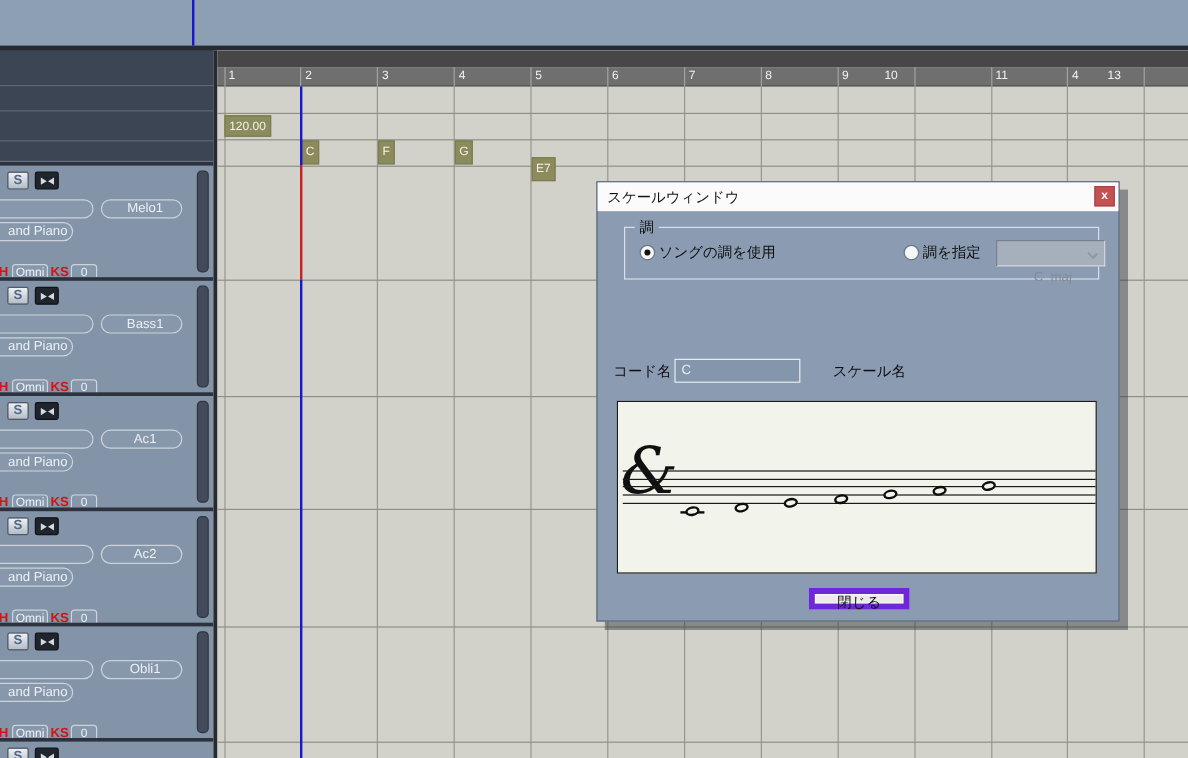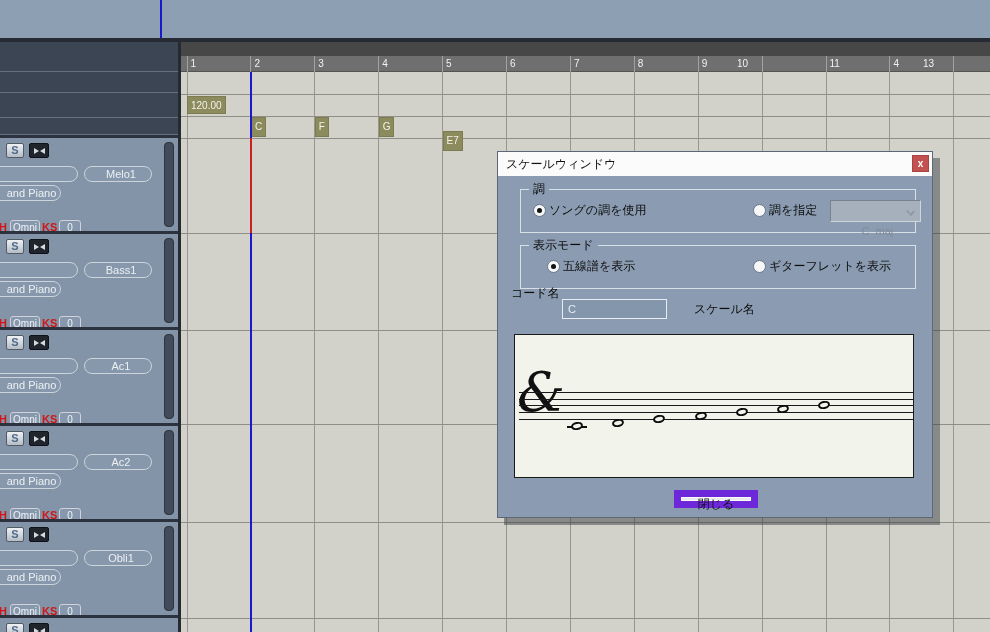--- a/index.html
+++ b/index.html
@@ -89,21 +89,21 @@
                  padding-left:6px; }
   .staff-panel { position:absolute; left:16px; top:182px; width:400px; height:144px; background:#f2f4ec;
                  border:1px solid #1a1a1a; }
   .staff-line { position:absolute; left:4px; width:394px; height:1px; background:#1a1a1a; }
   .clef { position:absolute; left:2px; top:26px; font-family:"DejaVu Serif",serif; font-style:italic;
           font-size:54px; color:#101010; }
   .note { position:absolute; width:12px; height:8px; border:2px solid #0d0d0d; border-radius:50%;
           background:#f2f4ec; transform:rotate(-12deg); }
   .ledger { position:absolute; width:20px; height:2px; background:#0d0d0d; }
   .close-btn { position:absolute; left:176px; top:338px; width:84px; height:18px; background:#ebebeb;
-               border:7px solid #6d28d9; box-shadow:inset 0 0 0 1px #fafafa; color:#111;
+               border:5px solid #6d28d9; box-shadow:inset 0 0 0 1px #fafafa; color:#111;
                font:12px/15px "Liberation Sans",sans-serif; text-align:center; padding:0; }
 </style>
 </head>
 <body>
 
 <div class="screen">
 
   <div class="top-header">
     <div class="header-playline" style="left:160px"></div>
   </div>
@@ -279,33 +279,22 @@
       <div class="radio-row" style="left:232px; top:13px">
         <span class="radio-circle"></span>
         <span class="radio-text">調を指定</span>
       </div>
       <div class="sel-disabled">
         <span>C  maj</span>
         <span class="chev gray"></span>
       </div>
     </div>
 
-    <div class="groupbox" style="top:93px">
-      <span class="group-label">表示モード</span>
-      <div class="radio-row" style="left:26px; top:13px">
-        <span class="radio-circle sel"></span>
-        <span class="radio-text">五線譜を表示</span>
-      </div>
-      <div class="radio-row" style="left:232px; top:13px">
-        <span class="radio-circle"></span>
-        <span class="radio-text">ギターフレットを表示</span>
-      </div>
-    </div>
-
-    <span class="dlg-field-label" style="left:13px; top:132px">コード名</span>
+
+    <span class="dlg-field-label" style="left:13px; top:148px">コード名</span>
     <div class="chord-field">C</div>
 
     <span class="dlg-field-label" style="left:196px; top:148px">スケール名</span>
 
     <div class="staff-panel" id="staff">
       <span class="clef">&amp;</span>
     <div class="staff-line" style="top:57px"></div>
         <div class="staff-line" style="top:63.7px"></div>
         <div class="staff-line" style="top:70.4px"></div>
         <div class="staff-line" style="top:77.1px"></div>

